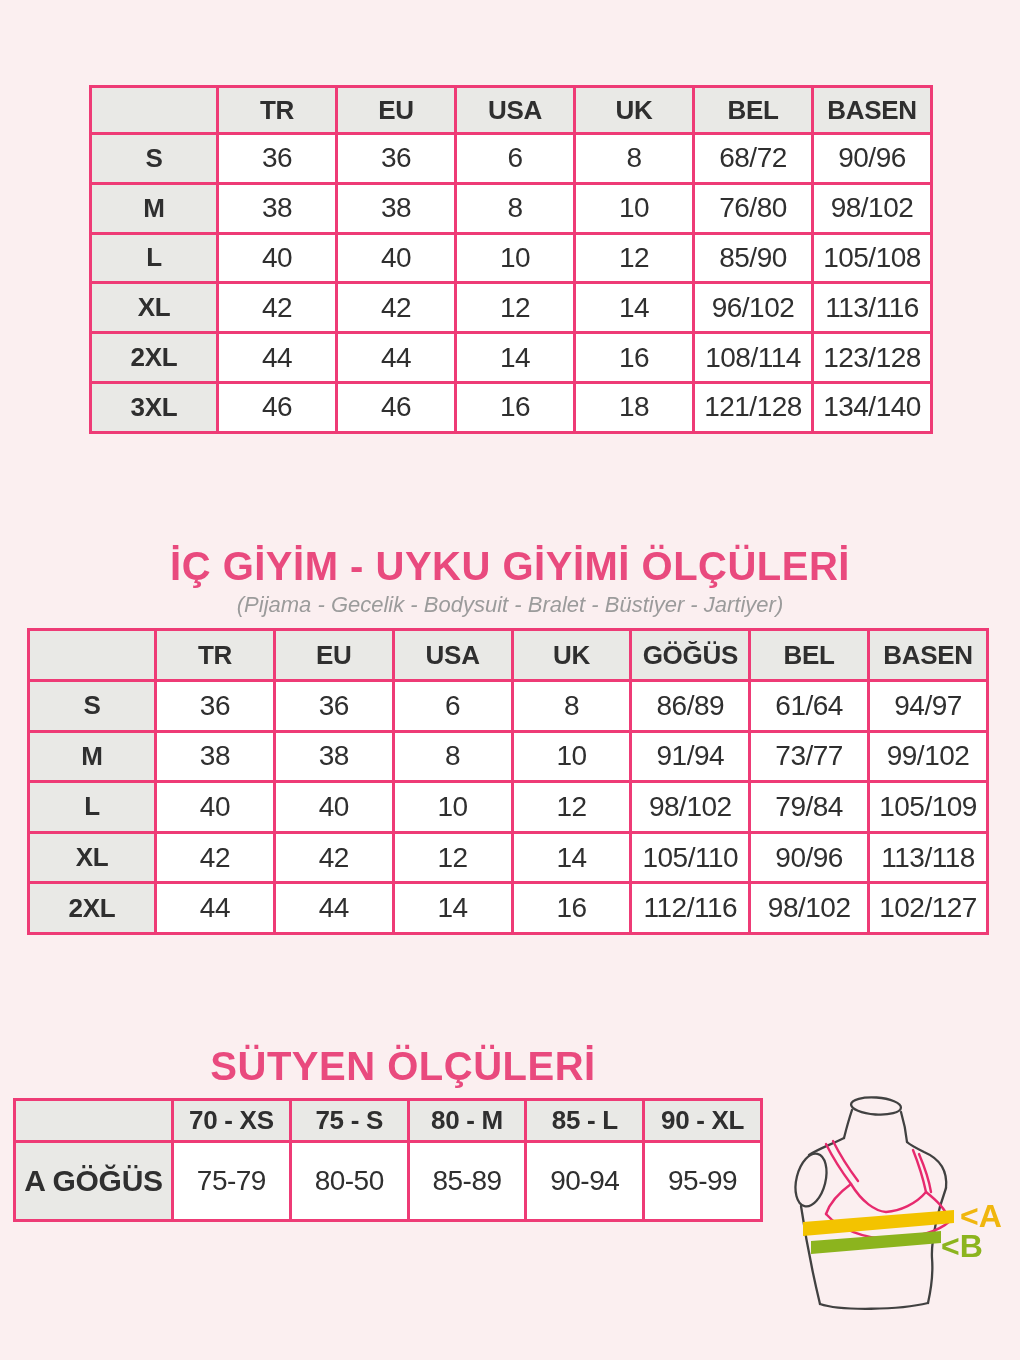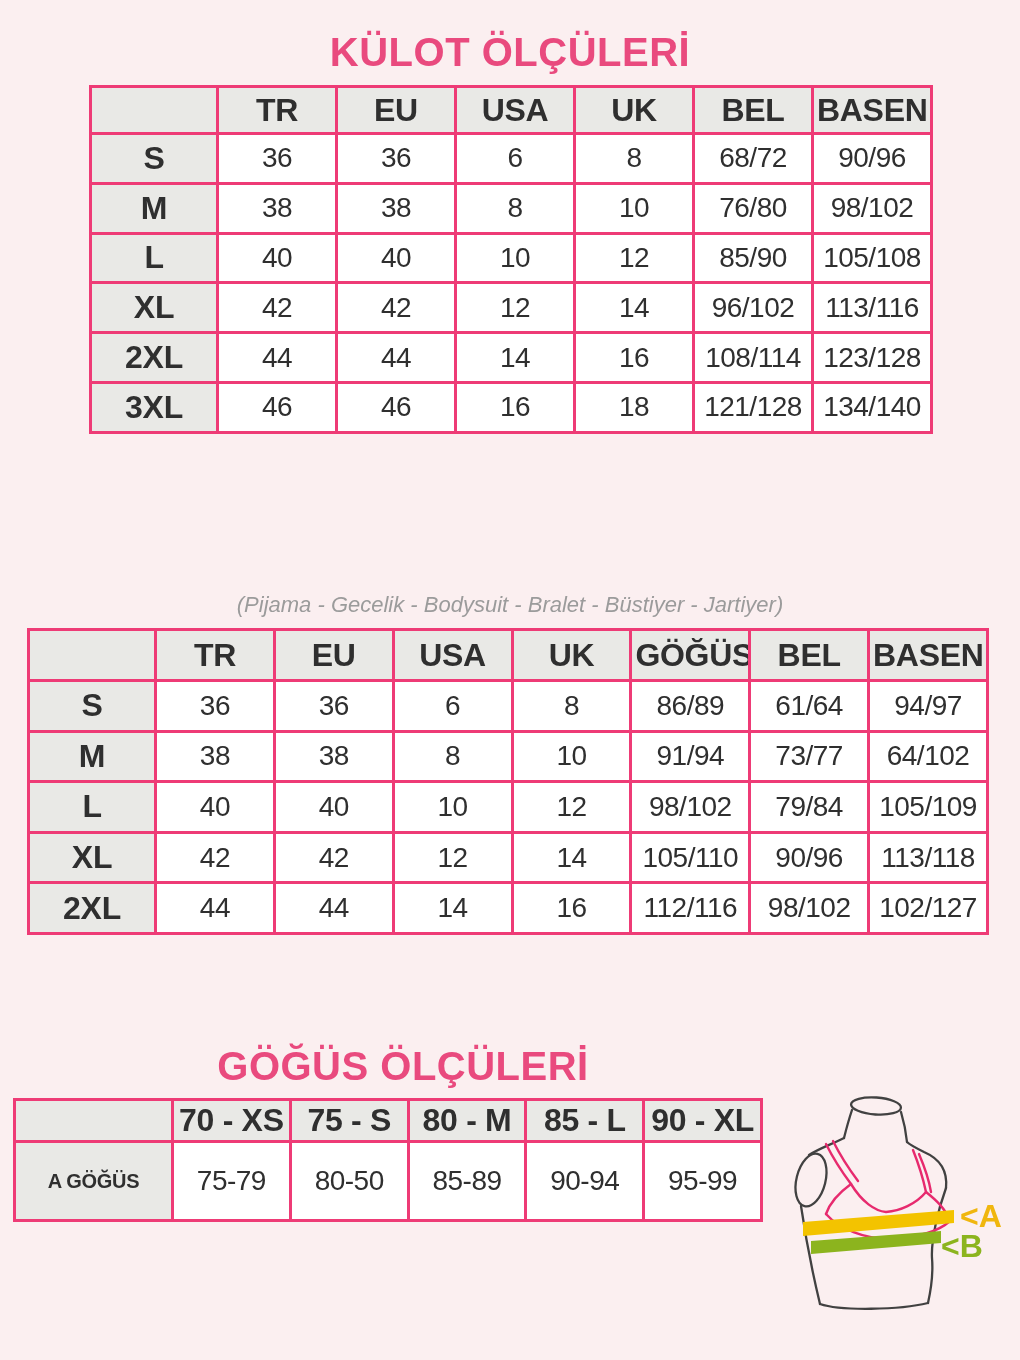--- a/index.html
+++ b/index.html
@@ -44,21 +44,21 @@
   .sizes-table th,.sizes-table td{
     border:3px solid #ee3b76;
     text-align:center;
     vertical-align:middle;
     padding:0 3px;
     overflow:hidden;
   }
   .sizes-table th{
     background:#e9e9e6;
     font-weight:700;
-    font-size:32px;
+    font-size:26px;
     letter-spacing:-.3px;
   }
   .sizes-table td{
     background:#ffffff;
     font-weight:400;
     font-size:28px;
     letter-spacing:-.5px;
   }
 
   #kulot-table{left:89px;top:85px;width:844px;}
@@ -68,31 +68,30 @@
 
   #icgiyim-table{left:27px;top:628px;width:962px;}
   #icgiyim-table .corner{width:118px;}
   #icgiyim-table thead tr{height:51px;}
   #icgiyim-table tbody tr{height:50.6px;}
 
   #sutyen-table{left:13px;top:1098px;width:750px;}
   #sutyen-table .corner{width:149px;}
   #sutyen-table thead tr{height:42px;}
   #sutyen-table tbody tr{height:79px;}
-  #sutyen-table tbody th{font-size:20px;line-height:1.15;}
+  #sutyen-table tbody th{font-size:30px;line-height:1.15;}
 
   #bra-figure{position:absolute;left:780px;top:1080px;width:240px;height:240px;}
   #bra-figure text{font-family:"Liberation Sans",sans-serif;font-weight:800;}
 </style>
 </head>
 <body>
 
 <div class="canvas">
 
-  <h1 class="section-title" id="kulot-title">KÜLOT ÖLÇÜLERİ</h1>
 
   <table class="sizes-table" id="kulot-table">
       <thead>
         <tr>
           <th class="corner"></th>
           <th>TR</th>
           <th>EU</th>
           <th>USA</th>
           <th>UK</th>
           <th>BEL</th>
@@ -150,20 +149,21 @@
           <td>46</td>
           <td>46</td>
           <td>16</td>
           <td>18</td>
           <td>121/128</td>
           <td>134/140</td>
         </tr>
       </tbody>
     </table>
 
+  <h1 class="section-title" id="icgiyim-title">İÇ GİYİM - UYKU GİYİMİ ÖLÇÜLERİ</h1>
 
   <div class="section-subtitle">(Pijama - Gecelik - Bodysuit - Bralet - Büstiyer - Jartiyer)</div>
 
   <table class="sizes-table" id="icgiyim-table">
       <thead>
         <tr>
           <th class="corner"></th>
           <th>TR</th>
           <th>EU</th>
           <th>USA</th>
@@ -185,21 +185,21 @@
           <td>94/97</td>
         </tr>
         <tr>
           <th>M</th>
           <td>38</td>
           <td>38</td>
           <td>8</td>
           <td>10</td>
           <td>91/94</td>
           <td>73/77</td>
-          <td>64/102</td>
+          <td>99/102</td>
         </tr>
         <tr>
           <th>L</th>
           <td>40</td>
           <td>40</td>
           <td>10</td>
           <td>12</td>
           <td>98/102</td>
           <td>79/84</td>
           <td>105/109</td>
@@ -220,21 +220,21 @@
           <td>44</td>
           <td>14</td>
           <td>16</td>
           <td>112/116</td>
           <td>98/102</td>
           <td>102/127</td>
         </tr>
       </tbody>
     </table>
 
-  <h1 class="section-title" id="sutyen-title">GÖĞÜS ÖLÇÜLERİ</h1>
+  <h1 class="section-title" id="sutyen-title">SÜTYEN ÖLÇÜLERİ</h1>
 
   <table class="sizes-table" id="sutyen-table">
       <thead>
         <tr>
           <th class="corner"></th>
           <th>70 - XS</th>
           <th>75 - S</th>
           <th>80 - M</th>
           <th>85 - L</th>
           <th>90 - XL</th>

